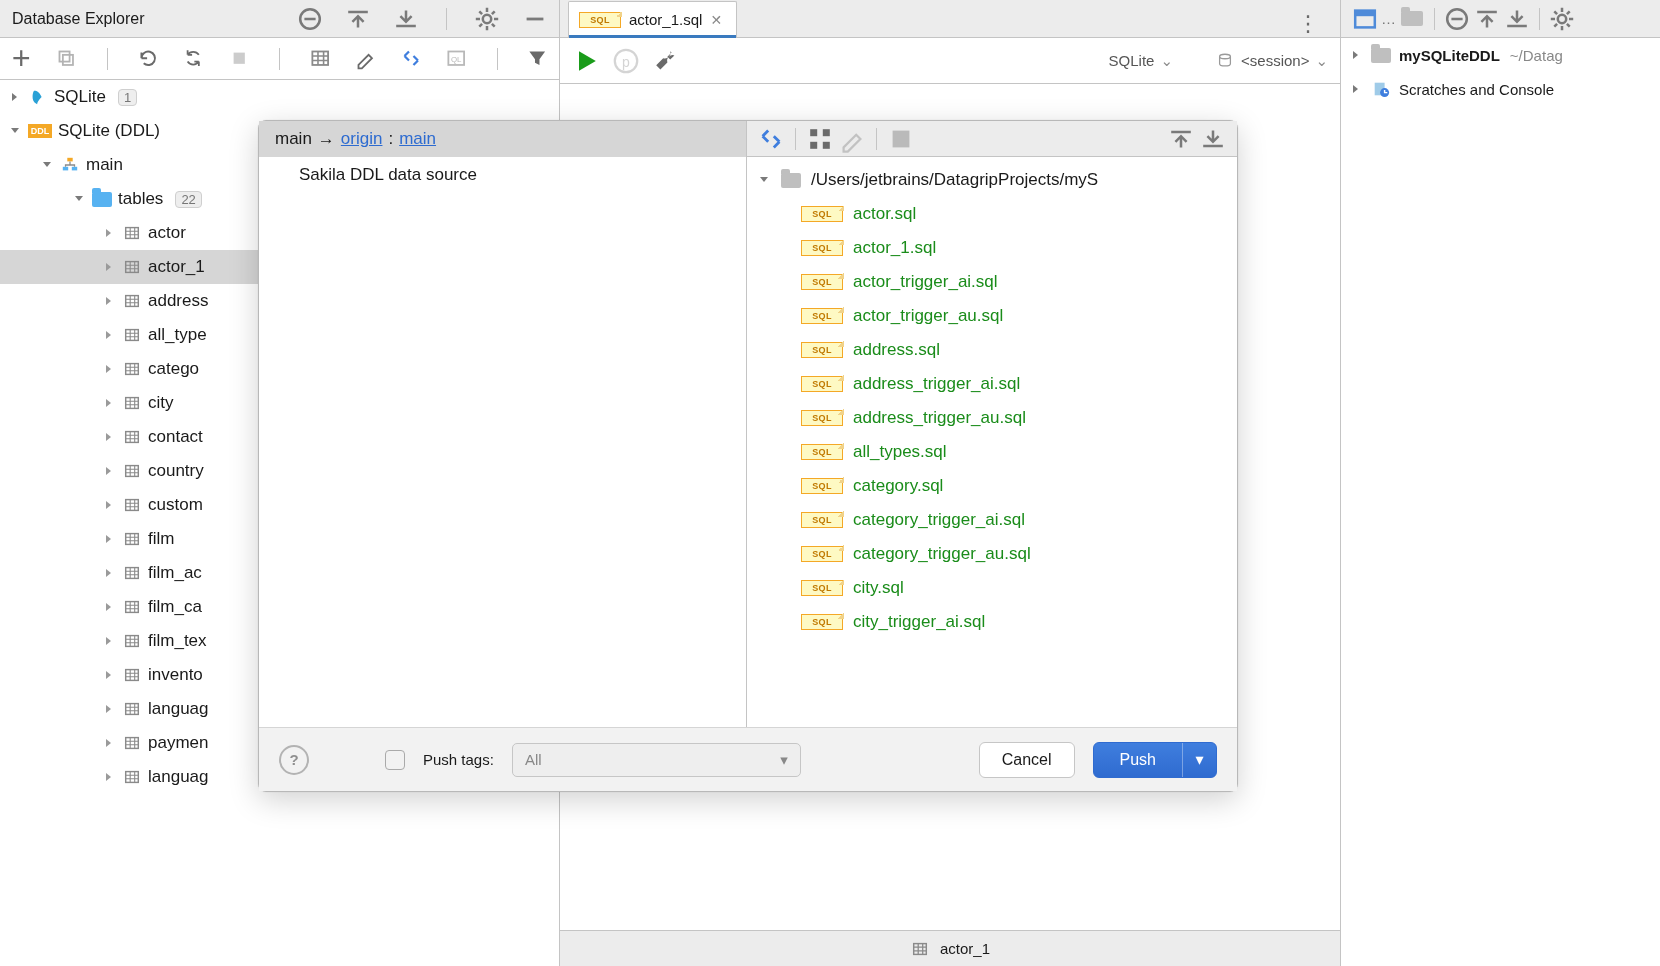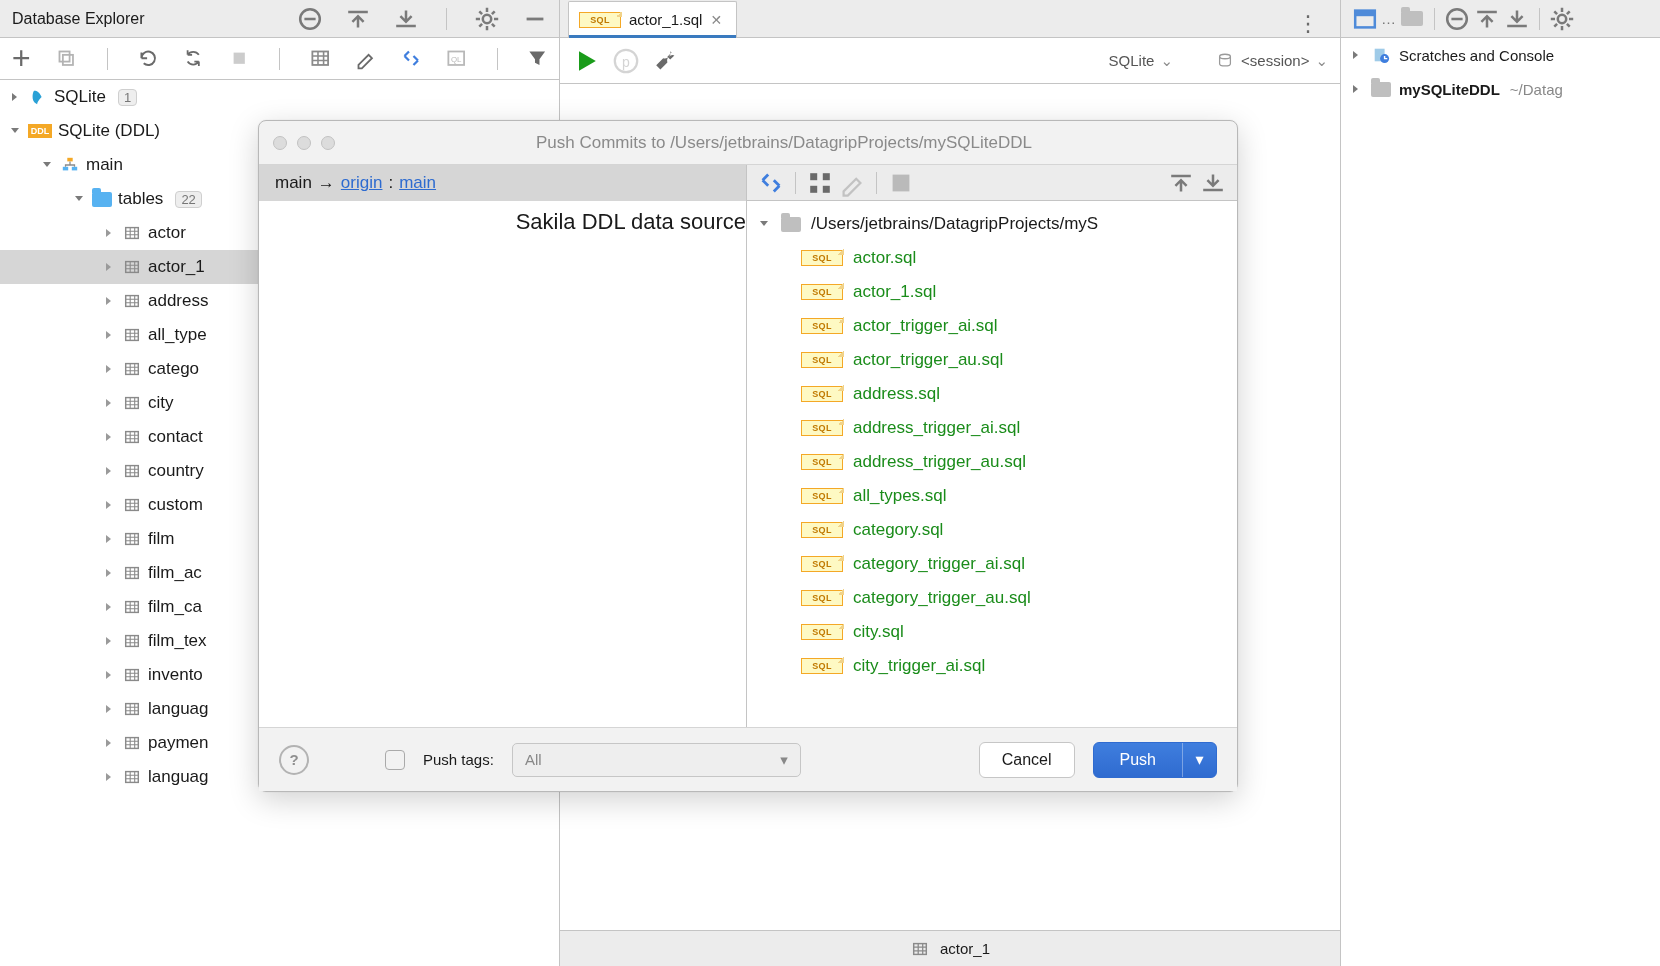--- a/index.html
+++ b/index.html
@@ -230,22 +230,21 @@
     height: 36px;
     background: var(--sel-row);
     display: flex; align-items: center;
     padding: 0 16px;
     gap: 6px;
     font-size: 17px;
   }
   .dlg-left .branch-row a { color: var(--link-blue); text-decoration: underline; }
   .dlg-left .commit-row {
     padding: 8px 0 0 40px;
-    font-size: 22px;
-    text-align: right;
+    font-size: 17px;
   }
 
   .dlg-right {
     flex: 1;
     display: flex;
     flex-direction: column;
     background: #fff;
   }
   .dlg-right .mini-toolbar {
     height: 36px;
@@ -834,61 +833,53 @@
             <path d="M10 2v3M10 15v3M2 10h3M15 10h3M4.5 4.5l2 2M13.5 13.5l2 2M15.5 4.5l-2 2M6.5 13.5l-2 2" stroke="#7a7a7a" stroke-width="1.8"></path>
           </svg>
         </span>
     </div>
     <div class="right-tree-row">
       <span class="twisty">
           <svg viewBox="0 0 10 10">
             <path d="M2 1l5 4-5 4z" fill="#7a7a7a"></path>
           </svg>
         </span>
-      <span class="ic">
-          <svg viewBox="0 0 20 20">
-            <rect x="3" y="3" width="11" height="14" fill="#9fcbe8"></rect>
-            <circle cx="14" cy="14" r="5" fill="#3f7ede"></circle>
-            <path d="M14 11v3h3" stroke="#fff" stroke-width="1.6" fill="none"></path>
-          </svg>
-        </span>
-      <span>Scratches and Console</span>
+      <span class="folder gray"></span>
+      <b>mySQLiteDDL</b>
+      <span class="path">~/Datag</span>
     </div>
     <div class="right-tree-row">
       <span class="twisty">
           <svg viewBox="0 0 10 10">
             <path d="M2 1l5 4-5 4z" fill="#7a7a7a"></path>
           </svg>
         </span>
-      <span class="folder gray"></span>
-      <b>mySQLiteDDL</b>
-      <span class="path">~/Datag</span>
+      <span class="ic">
+          <svg viewBox="0 0 20 20">
+            <rect x="3" y="3" width="11" height="14" fill="#9fcbe8"></rect>
+            <circle cx="14" cy="14" r="5" fill="#3f7ede"></circle>
+            <path d="M14 11v3h3" stroke="#fff" stroke-width="1.6" fill="none"></path>
+          </svg>
+        </span>
+      <span>Scratches and Console</span>
     </div>
   </div>
 </div>
 
 <div class="status-bar">
   <span class="ic ic-table">
       <svg viewBox="0 0 20 20">
         <rect x="3" y="4" width="14" height="12"></rect>
         <path d="M3 8h14M3 12h14M8 4v12M13 4v12" stroke="#8a8a8a" stroke-width="1.4"></path>
       </svg>
     </span>
   <span>actor_1</span>
 </div>
 
 <div class="dialog-backdrop">
-  <div class="dlg-titlebar">
-    <span class="traffic">
-        <span></span>
-        <span></span>
-        <span></span>
-      </span>
-    <span class="dlg-title">Push Commits to /Users/jetbrains/DatagripProjects/mySQLiteDDL</span>
-  </div>
 
   <div class="dlg-content">
     <div class="dlg-left">
       <div class="branch-row">
         <span>main</span>
         <span> → </span>
         <a href="#">origin</a>
         <span> : </span>
         <a href="#">main</a>
       </div>

